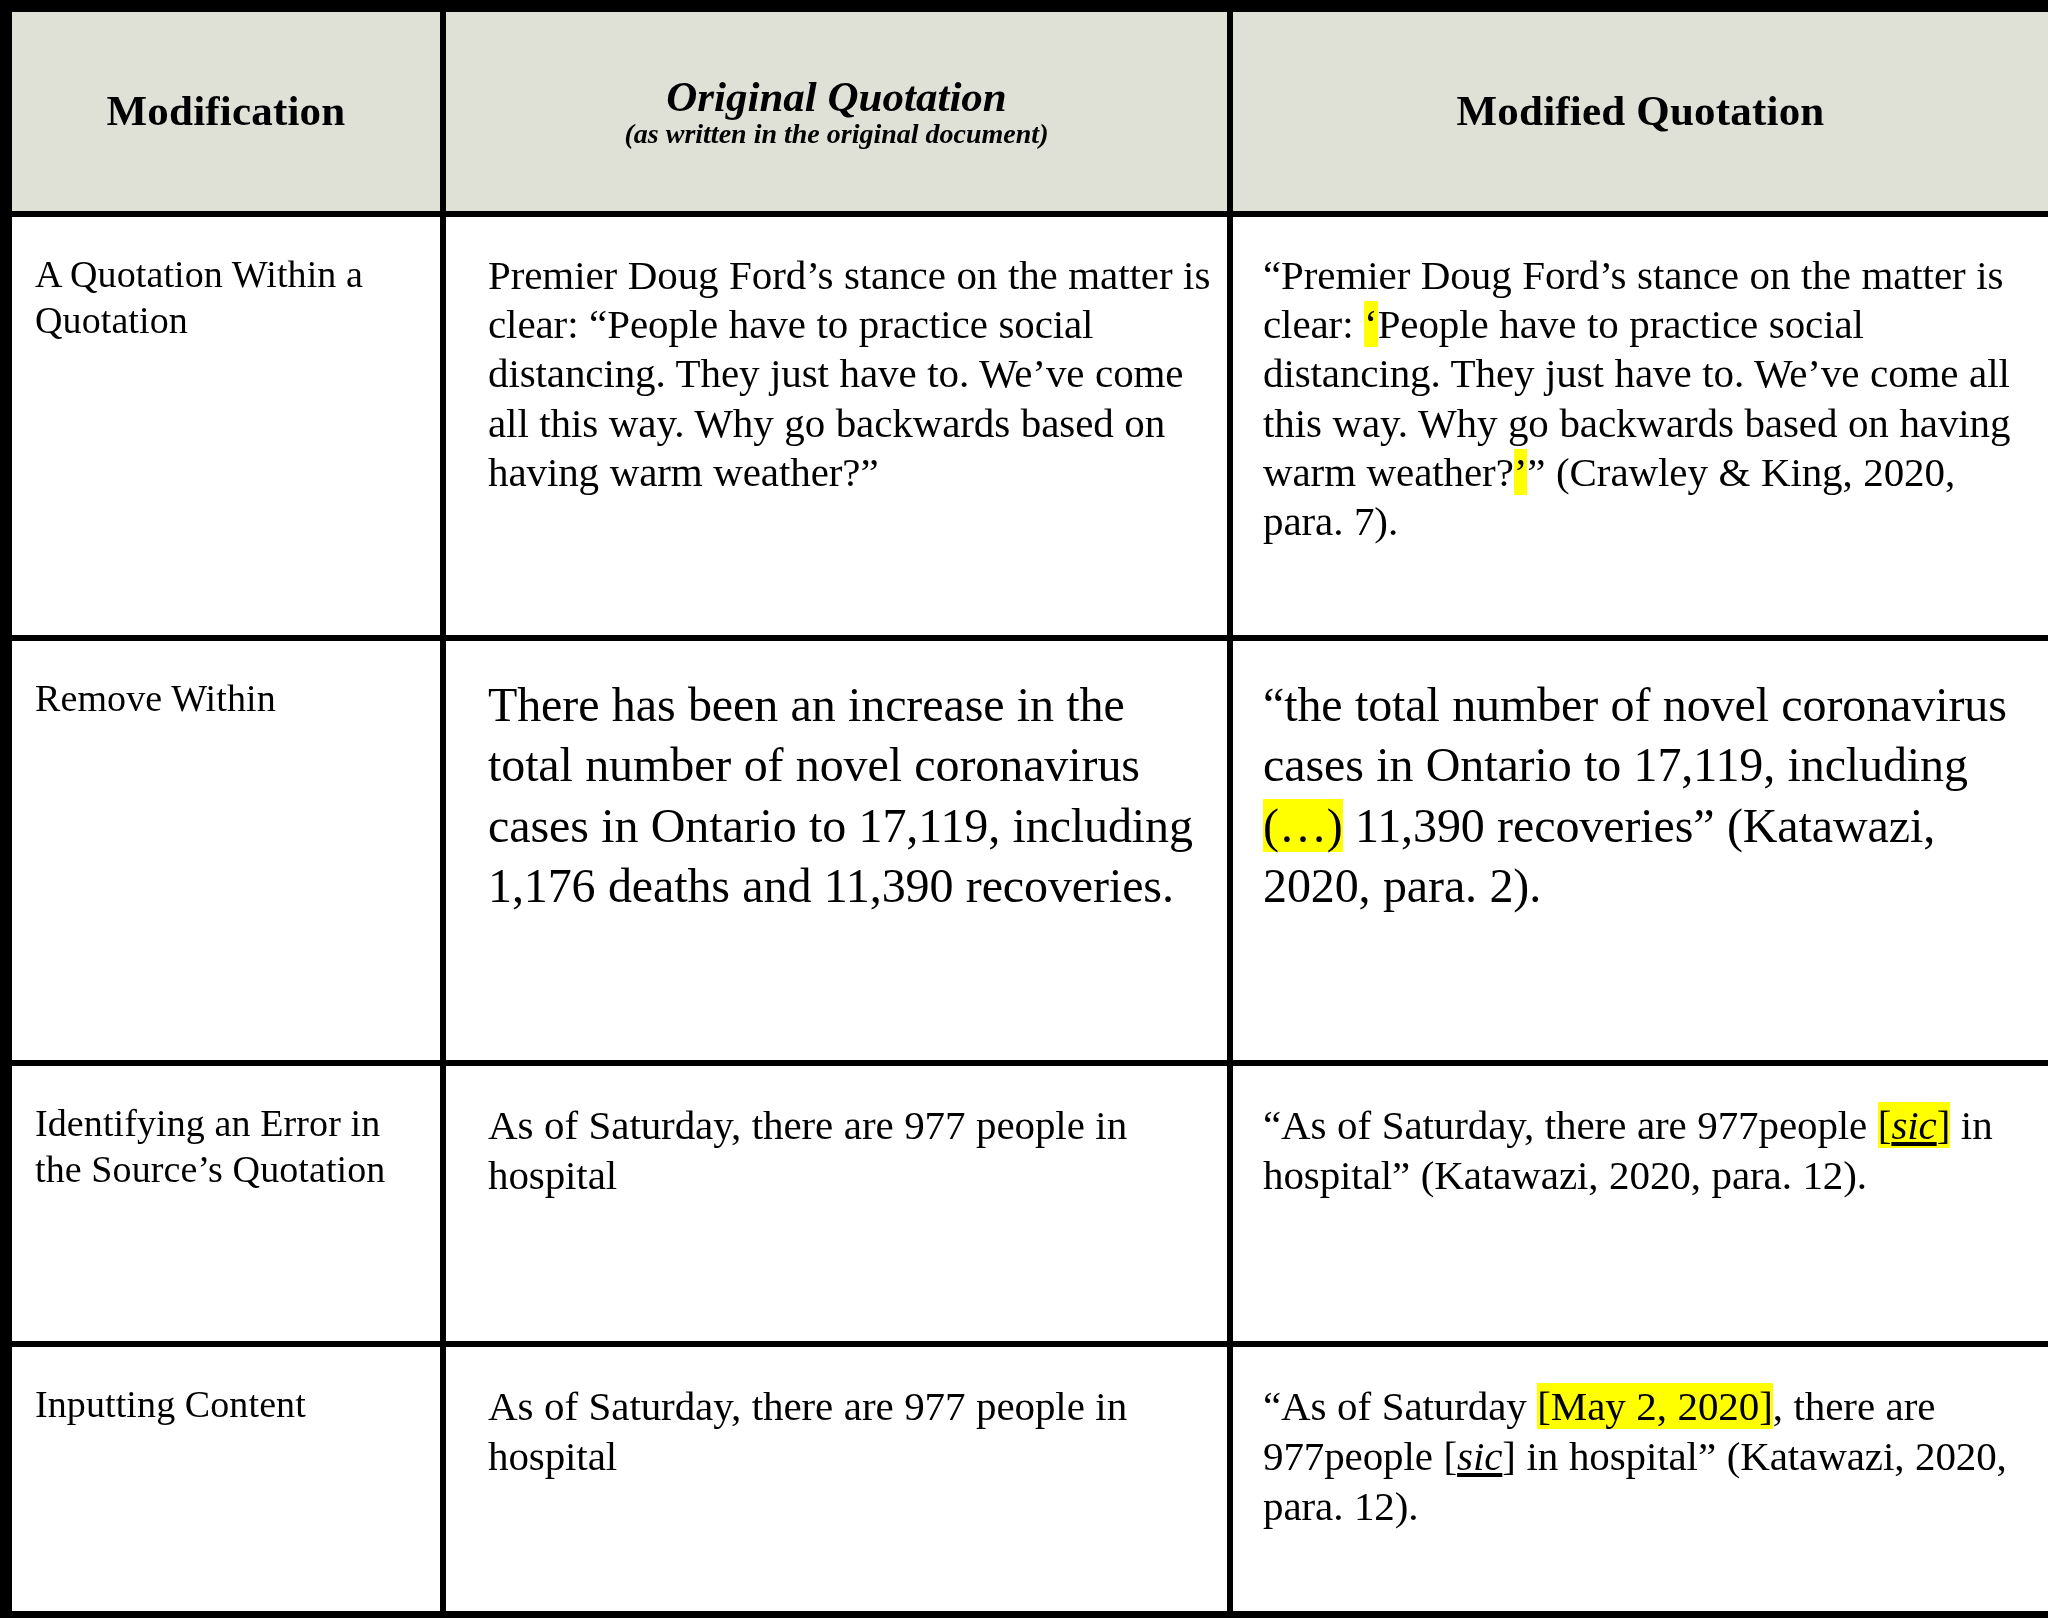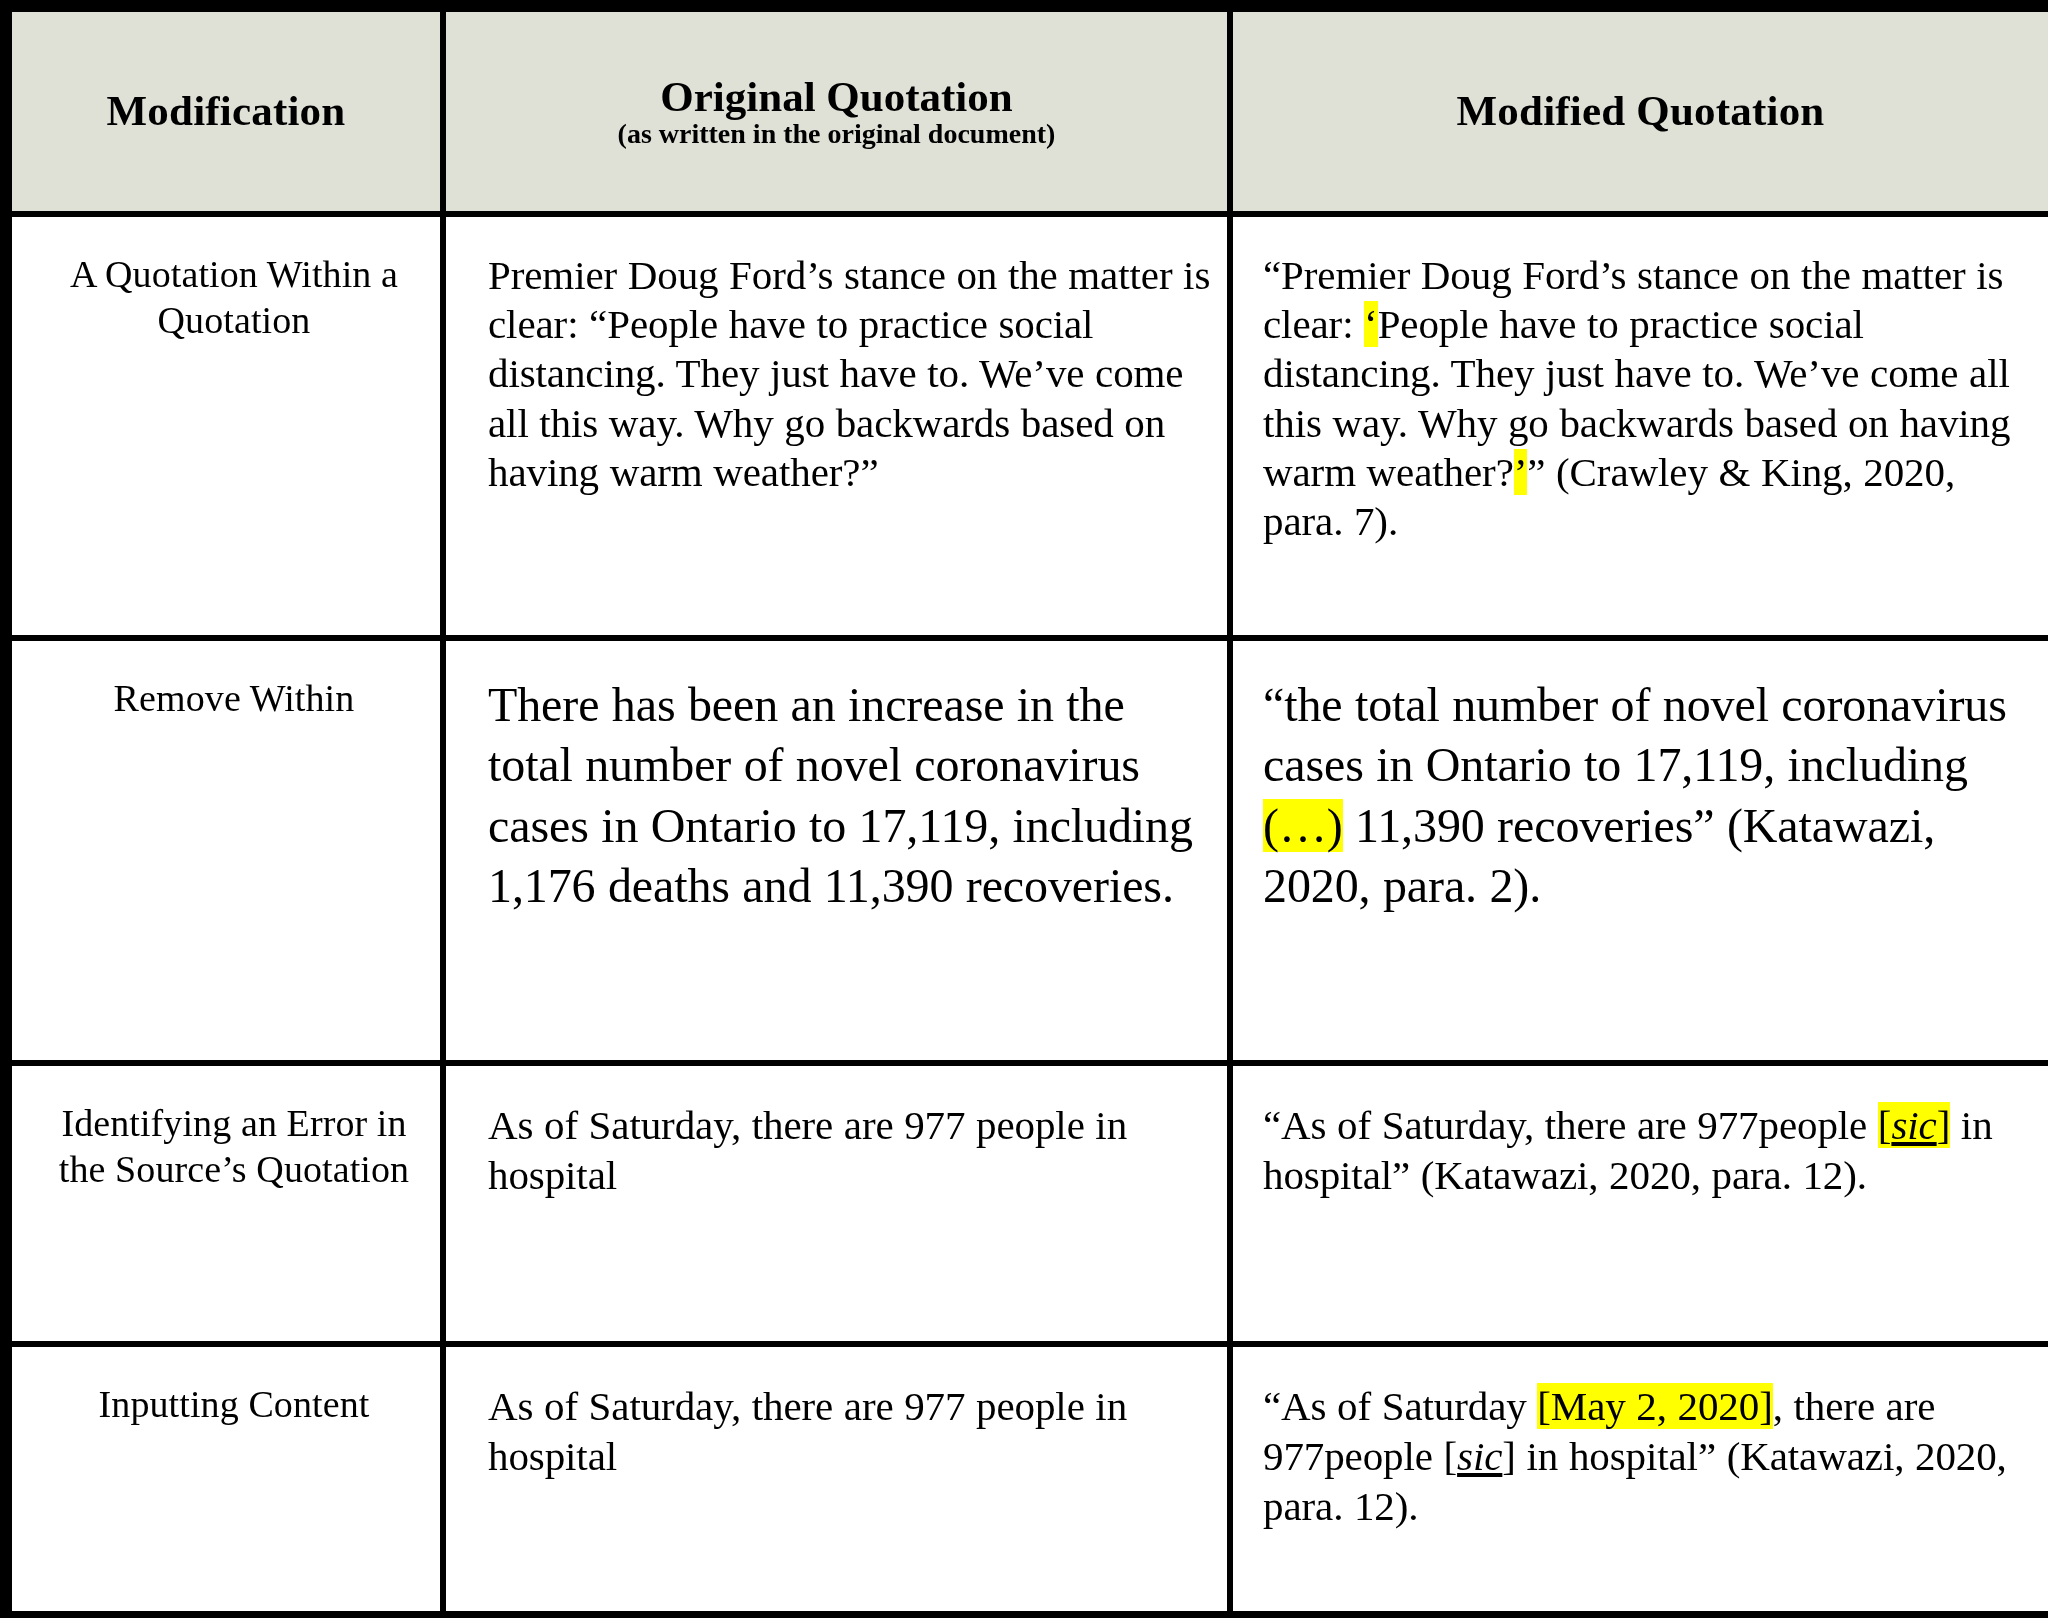--- a/index.html
+++ b/index.html
@@ -56,40 +56,40 @@
   }
 
   .hdr-single {
     font-size: 43px;
     line-height: 1.12;
     letter-spacing: 0.2px;
   }
   .hdr-stacked {
     font-size: 43px;
     line-height: 1.05;
+    font-style: italic;
   }
   .hdr-stacked .hdr-sub {
     font-size: 28px;
     display: block;
     line-height: 1.08;
   }
   .hdr-stacked .hdr-main {
     display: block;
   }
 
   tbody td {
     vertical-align: top;
     color: #000000;
     padding: 0;
     background: #ffffff;
   }
 
   .cell-pad-mod {
-    padding: 34px 18px 20px 34px;
-    text-align: center;
+    padding: 34px 18px 20px 23px;
   }
   .cell-pad-orig {
     padding: 34px 8px 20px 42px;
     text-align: left;
   }
   .cell-pad-modq {
     padding: 34px 22px 20px 30px;
     text-align: left;
   }
 

